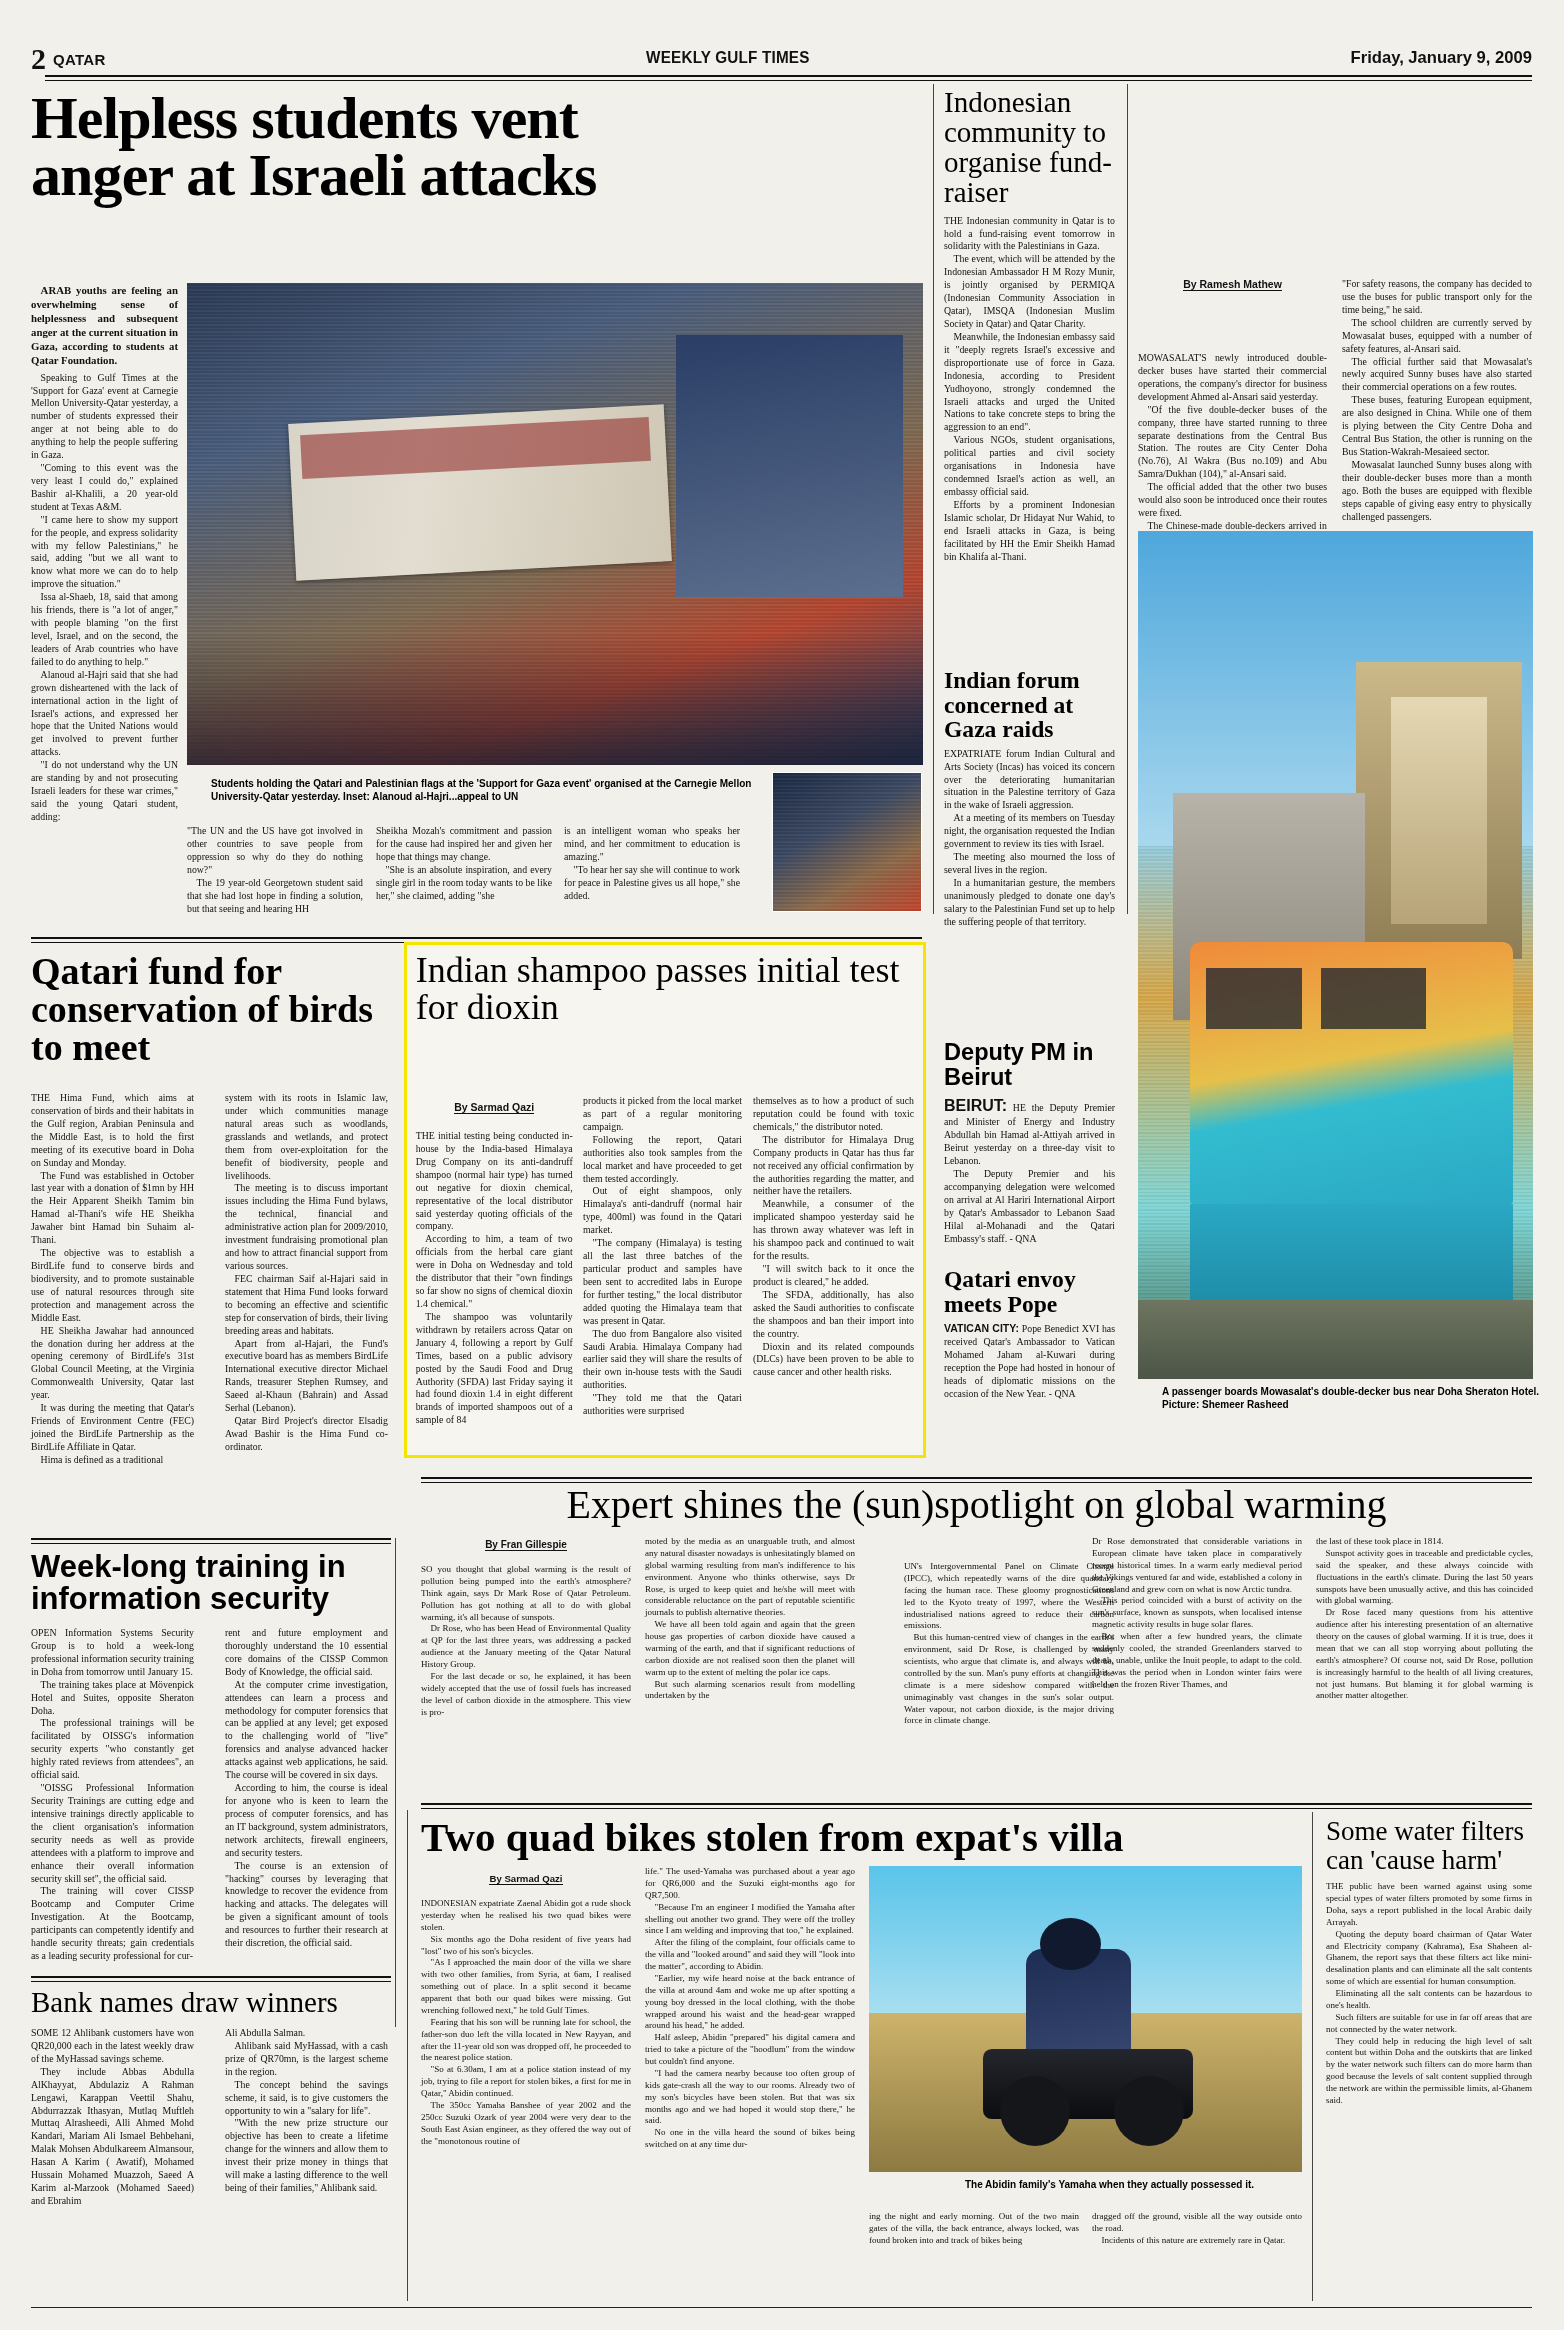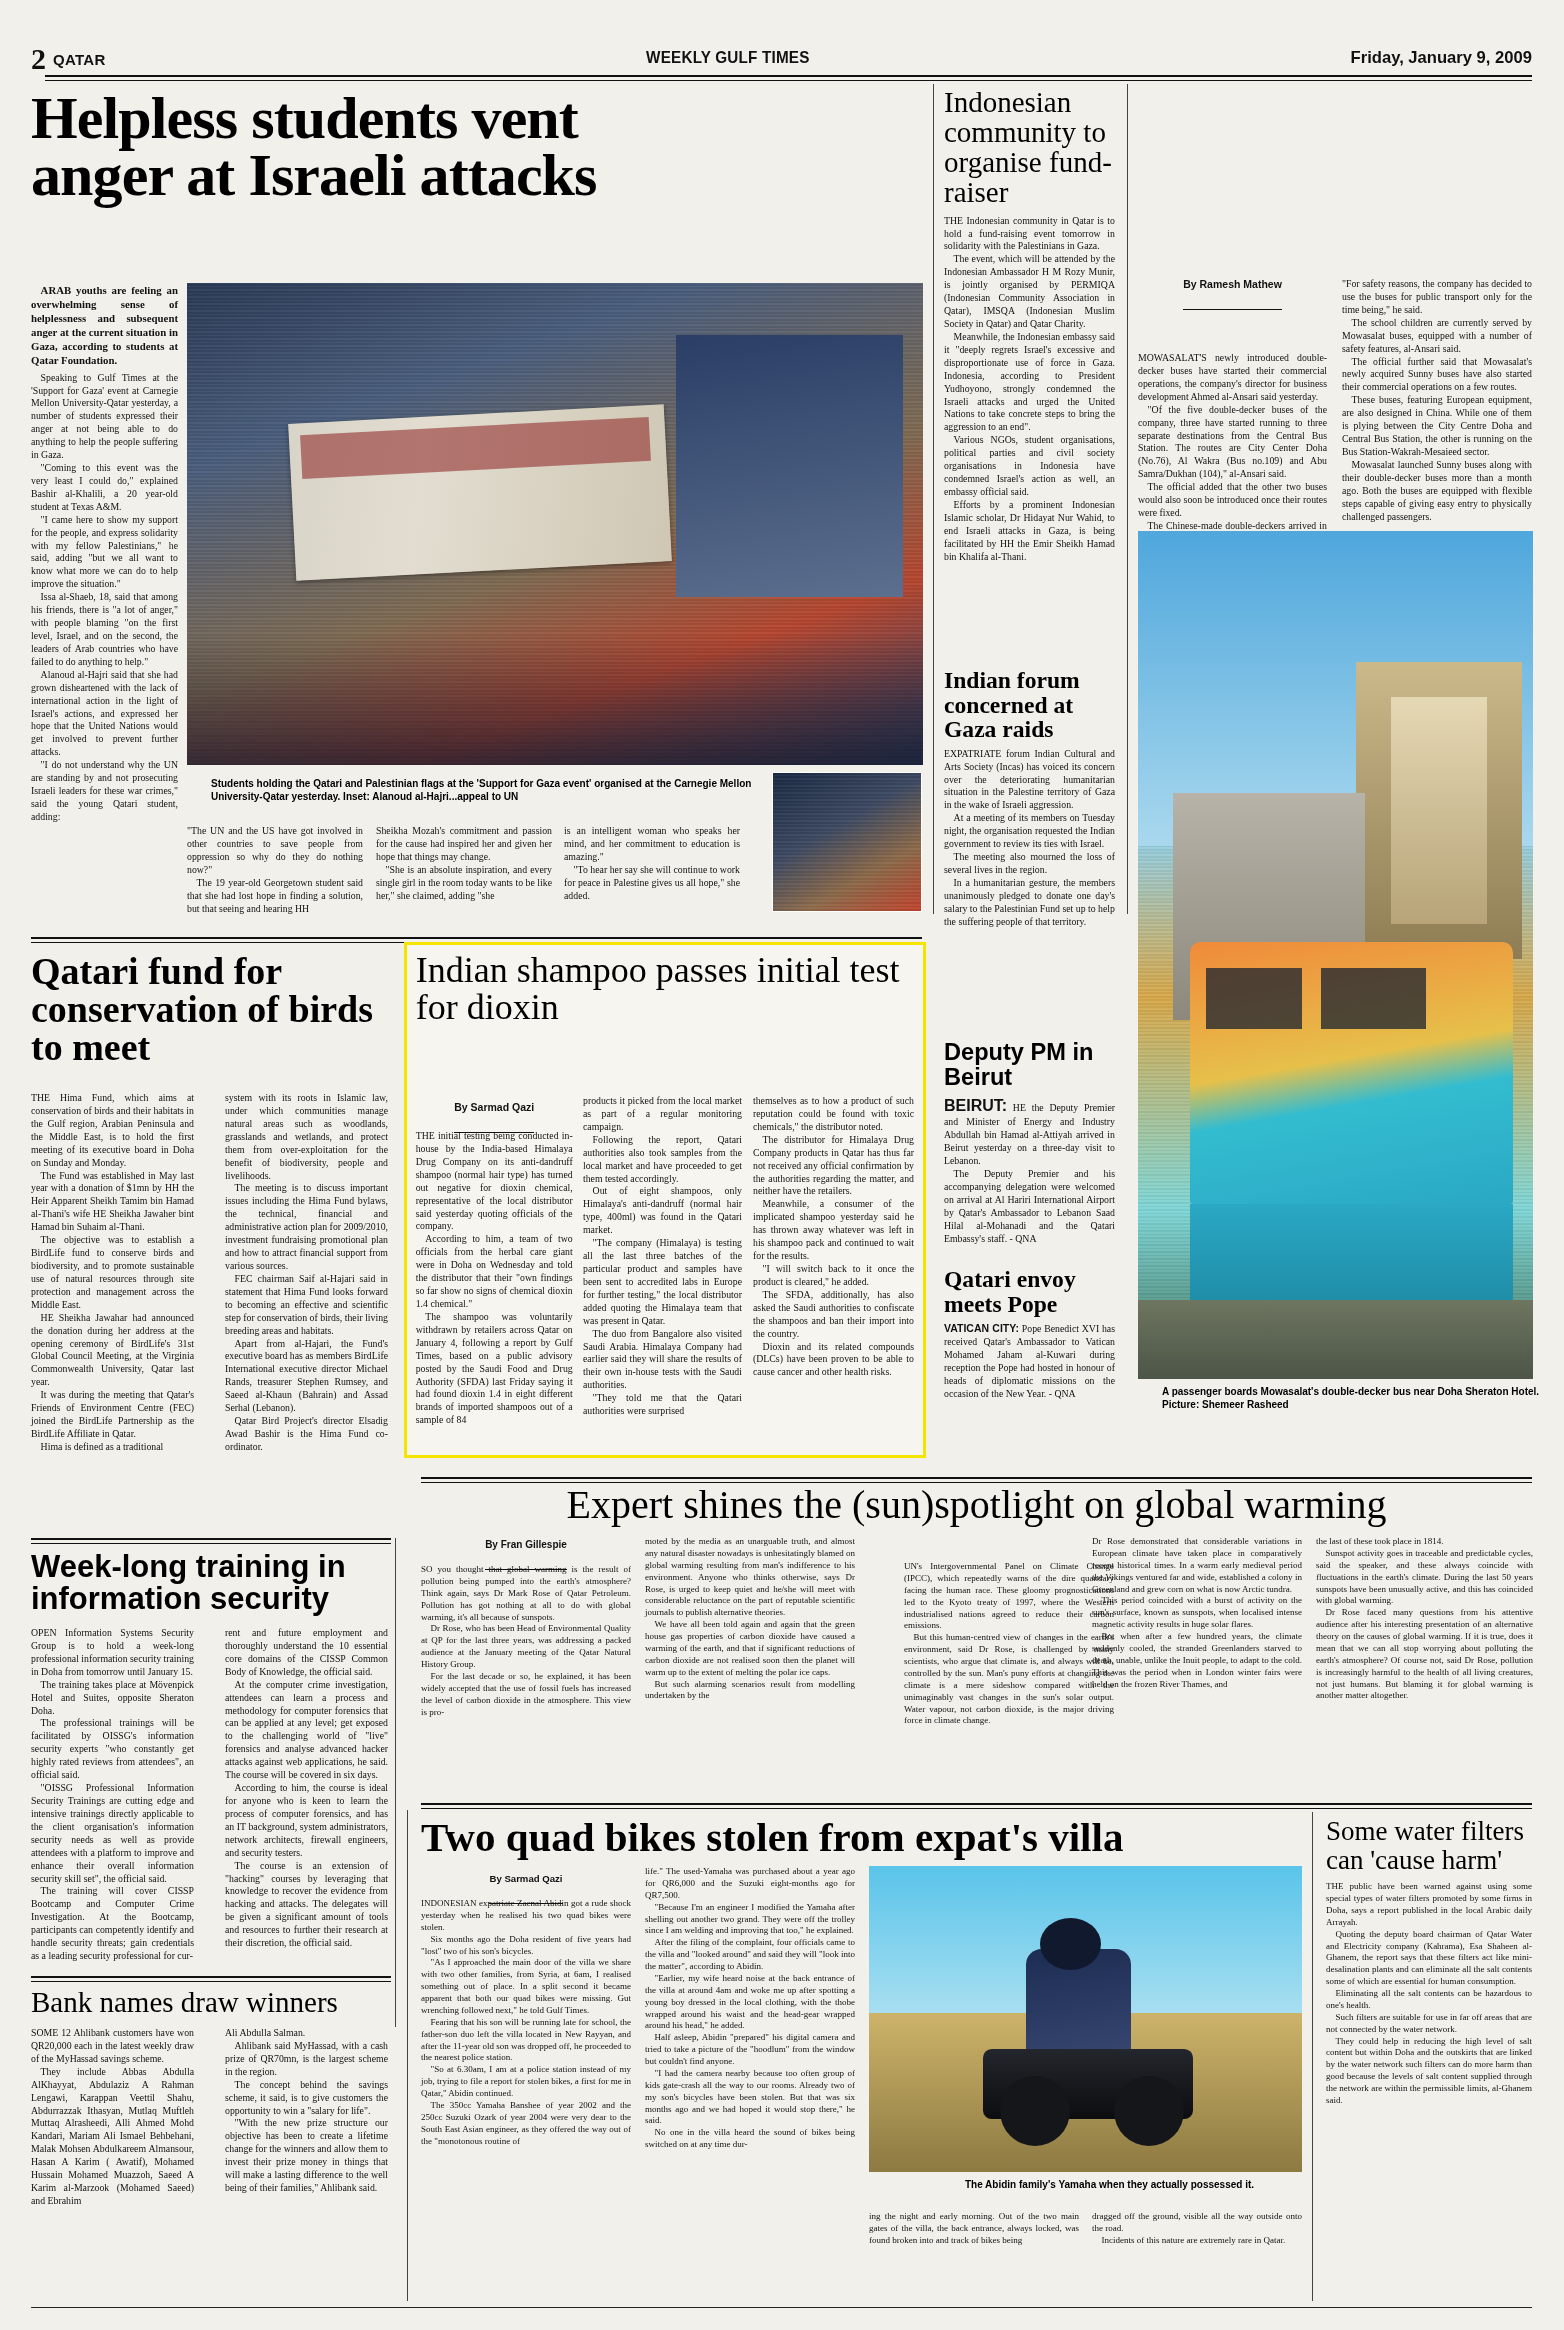--- a/index.html
+++ b/index.html
@@ -34,21 +34,21 @@
   
   .col { font-size:9.8px; line-height:1.32; text-align:justify; hyphens:auto; -webkit-hyphens:auto;}
   .col p { margin:0; text-indent:9.6px; }
   .col p.first { text-indent:0; }
 
   .hl { font-family:"Liberation Serif", serif; font-weight:700; color:#000; }
 
   .byline {
     font-family:"Liberation Sans", sans-serif; font-weight:700;
     font-size:10.5px; text-align:center; border-bottom:1.3px solid #111;
-    padding-bottom:19px; margin-bottom:4.4px; display:inline-block;
+    padding-bottom:0; margin-bottom:4.4px; display:inline-block;
   }
   .byline-wrap { text-align:center; margin-bottom:5.2px;}
 
   .caption {
     font-family:"Liberation Sans", sans-serif;
     font-size:10px; font-weight:700; line-height:1.28; color:#000;margin-left:24px;
   }
   .caption .credit { font-weight:700; }
 
   .photo { background:#8899aa; position:relative; overflow:hidden; }
@@ -208,21 +208,21 @@
     <span class="credit">Picture: Shemeer Rasheed</span>
   </div>
 
   <div class="thickrule" style="left:31px;top:937px;width:891px;"></div>
 
   <div style="position:absolute;left:31px;top:952px;width:360px;">
     <div class="hl h-big">Qatari fund for conservation of birds to meet</div>
   </div>
   <div class="col" style="position:absolute;left:31px;top:1092px;width:163px;">
     <p class="first">THE Hima Fund, which aims at conservation of birds and their habitats in the Gulf region, Arabian Peninsula and the Middle East, is to hold the first meeting of its executive board in Doha on Sunday and Monday.</p>
-    <p>The Fund was established in May last year with a donation of $1mn by HH the Heir Apparent Sheikh Tamim bin Hamad al-Thani's wife HE Sheikha Jawaher bint Hamad bin Suhaim al-Thani.</p>
+    <p>The Fund was established in October last year with a donation of $1mn by HH the Heir Apparent Sheikh Tamim bin Hamad al-Thani's wife HE Sheikha Jawaher bint Hamad bin Suhaim al-Thani.</p>
     <p>The objective was to establish a BirdLife fund to conserve birds and biodiversity, and to promote sustainable use of natural resources through site protection and management across the Middle East.</p>
     <p>HE Sheikha Jawahar had announced the donation during her address at the opening ceremony of BirdLife's 31st Global Council Meeting, at the Virginia Commonwealth University, Qatar last year.</p>
     <p>It was during the meeting that Qatar's Friends of Environment Centre (FEC) joined the BirdLife Partnership as the BirdLife Affiliate in Qatar.</p>
     <p>Hima is defined as a traditional</p>
   </div>
   <div class="col" style="position:absolute;left:225px;top:1092px;width:163px;">
     <p class="first">system with its roots in Islamic law, under which communities manage natural areas such as woodlands, grasslands and wetlands, and protect them from over-exploitation for the benefit of biodiversity, people and livelihoods.</p>
     <p>The meeting is to discuss important issues including the Hima Fund bylaws, the technical, financial and administrative action plan for 2009/2010, investment fundraising promotional plan and how to attract financial support from various sources.</p>
     <p>FEC chairman Saif al-Hajari said in statement that Hima Fund looks forward to becoming an effective and scientific step for conservation of birds, their living breeding areas and habitats.</p>
     <p>Apart from al-Hajari, the Fund's executive board has as members BirdLife International executive director Michael Rands, treasurer Stephen Rumsey, and Saeed al-Khaun (Bahrain) and Assad Serhal (Lebanon).</p>

